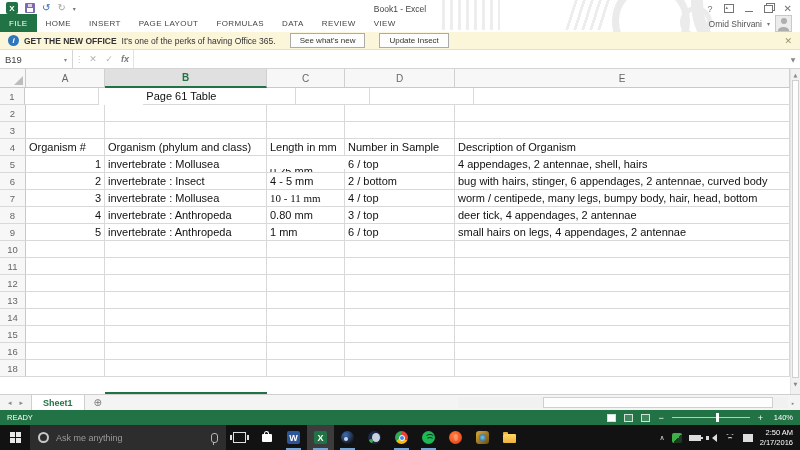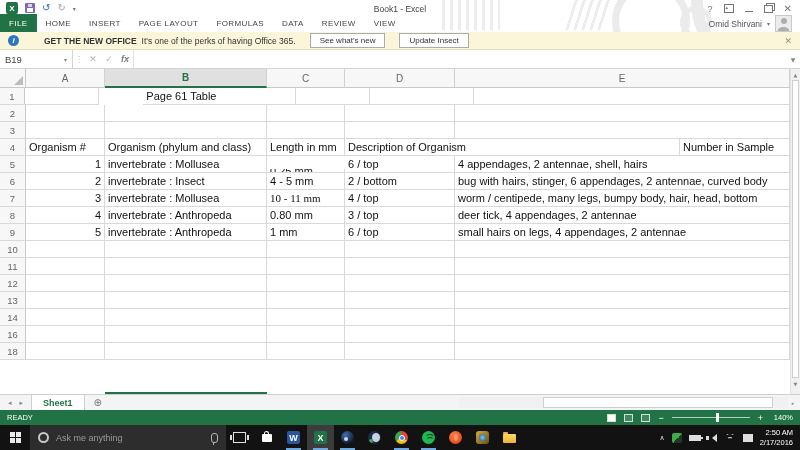--- a/index.html
+++ b/index.html
@@ -35,21 +35,21 @@
   .avatar{width:15px;height:15px;background:#ececec;border:1px solid #c9c9c9;position:relative;overflow:hidden;}
   .avatar::before{content:"";position:absolute;top:2px;left:4.5px;width:6px;height:6px;border-radius:50%;background:#aeaeae;}
   .avatar::after{content:"";position:absolute;bottom:-2px;left:2px;width:11px;height:6px;border-radius:50% 50% 0 0;background:#aeaeae;}
   #ribbon-tabs{position:absolute;left:0;bottom:0;height:18px;display:flex;font-size:8px;letter-spacing:.4px;}
   .tab{padding:0 9px;display:flex;align-items:center;color:#444;}
   .tab.active{background:#217346;color:#fff;}
 
   
   #msgbar{position:absolute;top:32px;left:0;width:800px;height:18px;background:#fbf5d9;border-bottom:1px solid #e8e0bc;box-sizing:border-box;display:flex;align-items:center;padding:0 8px;font-size:8.5px;color:#333;gap:5px;}
   .info-icon{width:11px;height:11px;border-radius:50%;background:#2e77bc;color:#fff;font-size:8px;font-style:italic;font-weight:bold;display:flex;align-items:center;justify-content:center;flex:0 0 auto;}
-  .msg-title{font-weight:bold;margin-left:20px;}
+  .msg-title{font-weight:bold;}
   .msg-btn{background:#fdfdfd;border:1px solid #ababab;font-size:8px;color:#333;padding:2px 9px;margin-left:9px;font-family:"Liberation Sans",sans-serif;}
   .msg-close{margin-left:auto;color:#99946a;font-size:9px;}
 
   
   #formulabar{position:absolute;top:50px;left:0;width:800px;height:19px;background:#fff;border-bottom:1px solid #d4d4d4;box-sizing:border-box;display:flex;align-items:stretch;color:#444;justify-content:space-between;}
   #namebox{width:62px;border-right:1px solid #d4d4d4;display:flex;align-items:center;justify-content:space-between;padding:0 5px;font-size:9.5px;}
   .nb-drop{font-size:6px;color:#888;}
   .fb-sep{width:12px;display:flex;align-items:center;justify-content:center;color:#c0c0c0;font-size:8px;}
   .fbtn{width:16px;display:flex;align-items:center;justify-content:center;font-size:9px;color:#b3b3b3;}
   .fbtn.fx{font-style:italic;color:#7a7a7a;font-weight:bold;border-right:1px solid #e3e3e3;}
@@ -243,22 +243,22 @@
         <div class="cell" style="width: 162px;"></div>
         <div class="cell" style="width: 78px;"></div>
         <div class="cell" style="width: 110px;"></div>
         <div class="cell" style="width: 335px;"></div>
       </div>
       <div class="grow">
         <div class="rownum">4</div>
         <div class="cell" style="width: 79px;">Organism #</div>
         <div class="cell" style="width: 162px;">Organism (phylum and class)</div>
         <div class="cell" style="width: 78px;">Length in mm</div>
+        <div class="cell" style="width: 110px;">Number in Sample</div>
         <div class="cell" style="width: 335px;">Description of Organism</div>
-        <div class="cell" style="width: 110px;">Number in Sample</div>
       </div>
       <div class="grow">
         <div class="rownum">5</div>
         <div class="cell right" style="width: 79px;">1</div>
         <div class="cell" style="width: 162px;">invertebrate : Mollusea</div>
         <div class="cell" style="width: 78px; margin-top: 13px;">0.25 mm</div>
         <div class="cell" style="width: 110px;">6 / top</div>
         <div class="cell" style="width: 335px;">4 appendages, 2 antennae, shell, hairs</div>
       </div>
       <div class="grow">
@@ -320,20 +320,28 @@
       <div class="grow">
         <div class="rownum">13</div>
         <div class="cell" style="width: 79px;"></div>
         <div class="cell" style="width: 162px;"></div>
         <div class="cell" style="width: 78px;"></div>
         <div class="cell" style="width: 110px;"></div>
         <div class="cell" style="width: 335px;"></div>
       </div>
       <div class="grow">
         <div class="rownum">14</div>
+        <div class="cell" style="width: 79px;"></div>
+        <div class="cell" style="width: 162px;"></div>
+        <div class="cell" style="width: 78px;"></div>
+        <div class="cell" style="width: 110px;"></div>
+        <div class="cell" style="width: 335px;"></div>
+      </div>
+      <div class="grow">
+        <div class="rownum">15</div>
         <div class="cell" style="width: 79px;"></div>
         <div class="cell" style="width: 162px;"></div>
         <div class="cell" style="width: 78px;"></div>
         <div class="cell" style="width: 110px;"></div>
         <div class="cell" style="width: 335px;"></div>
       </div>
       <div class="grow">
         <div class="rownum">16</div>
         <div class="cell" style="width: 79px;"></div>
         <div class="cell" style="width: 162px;"></div>

